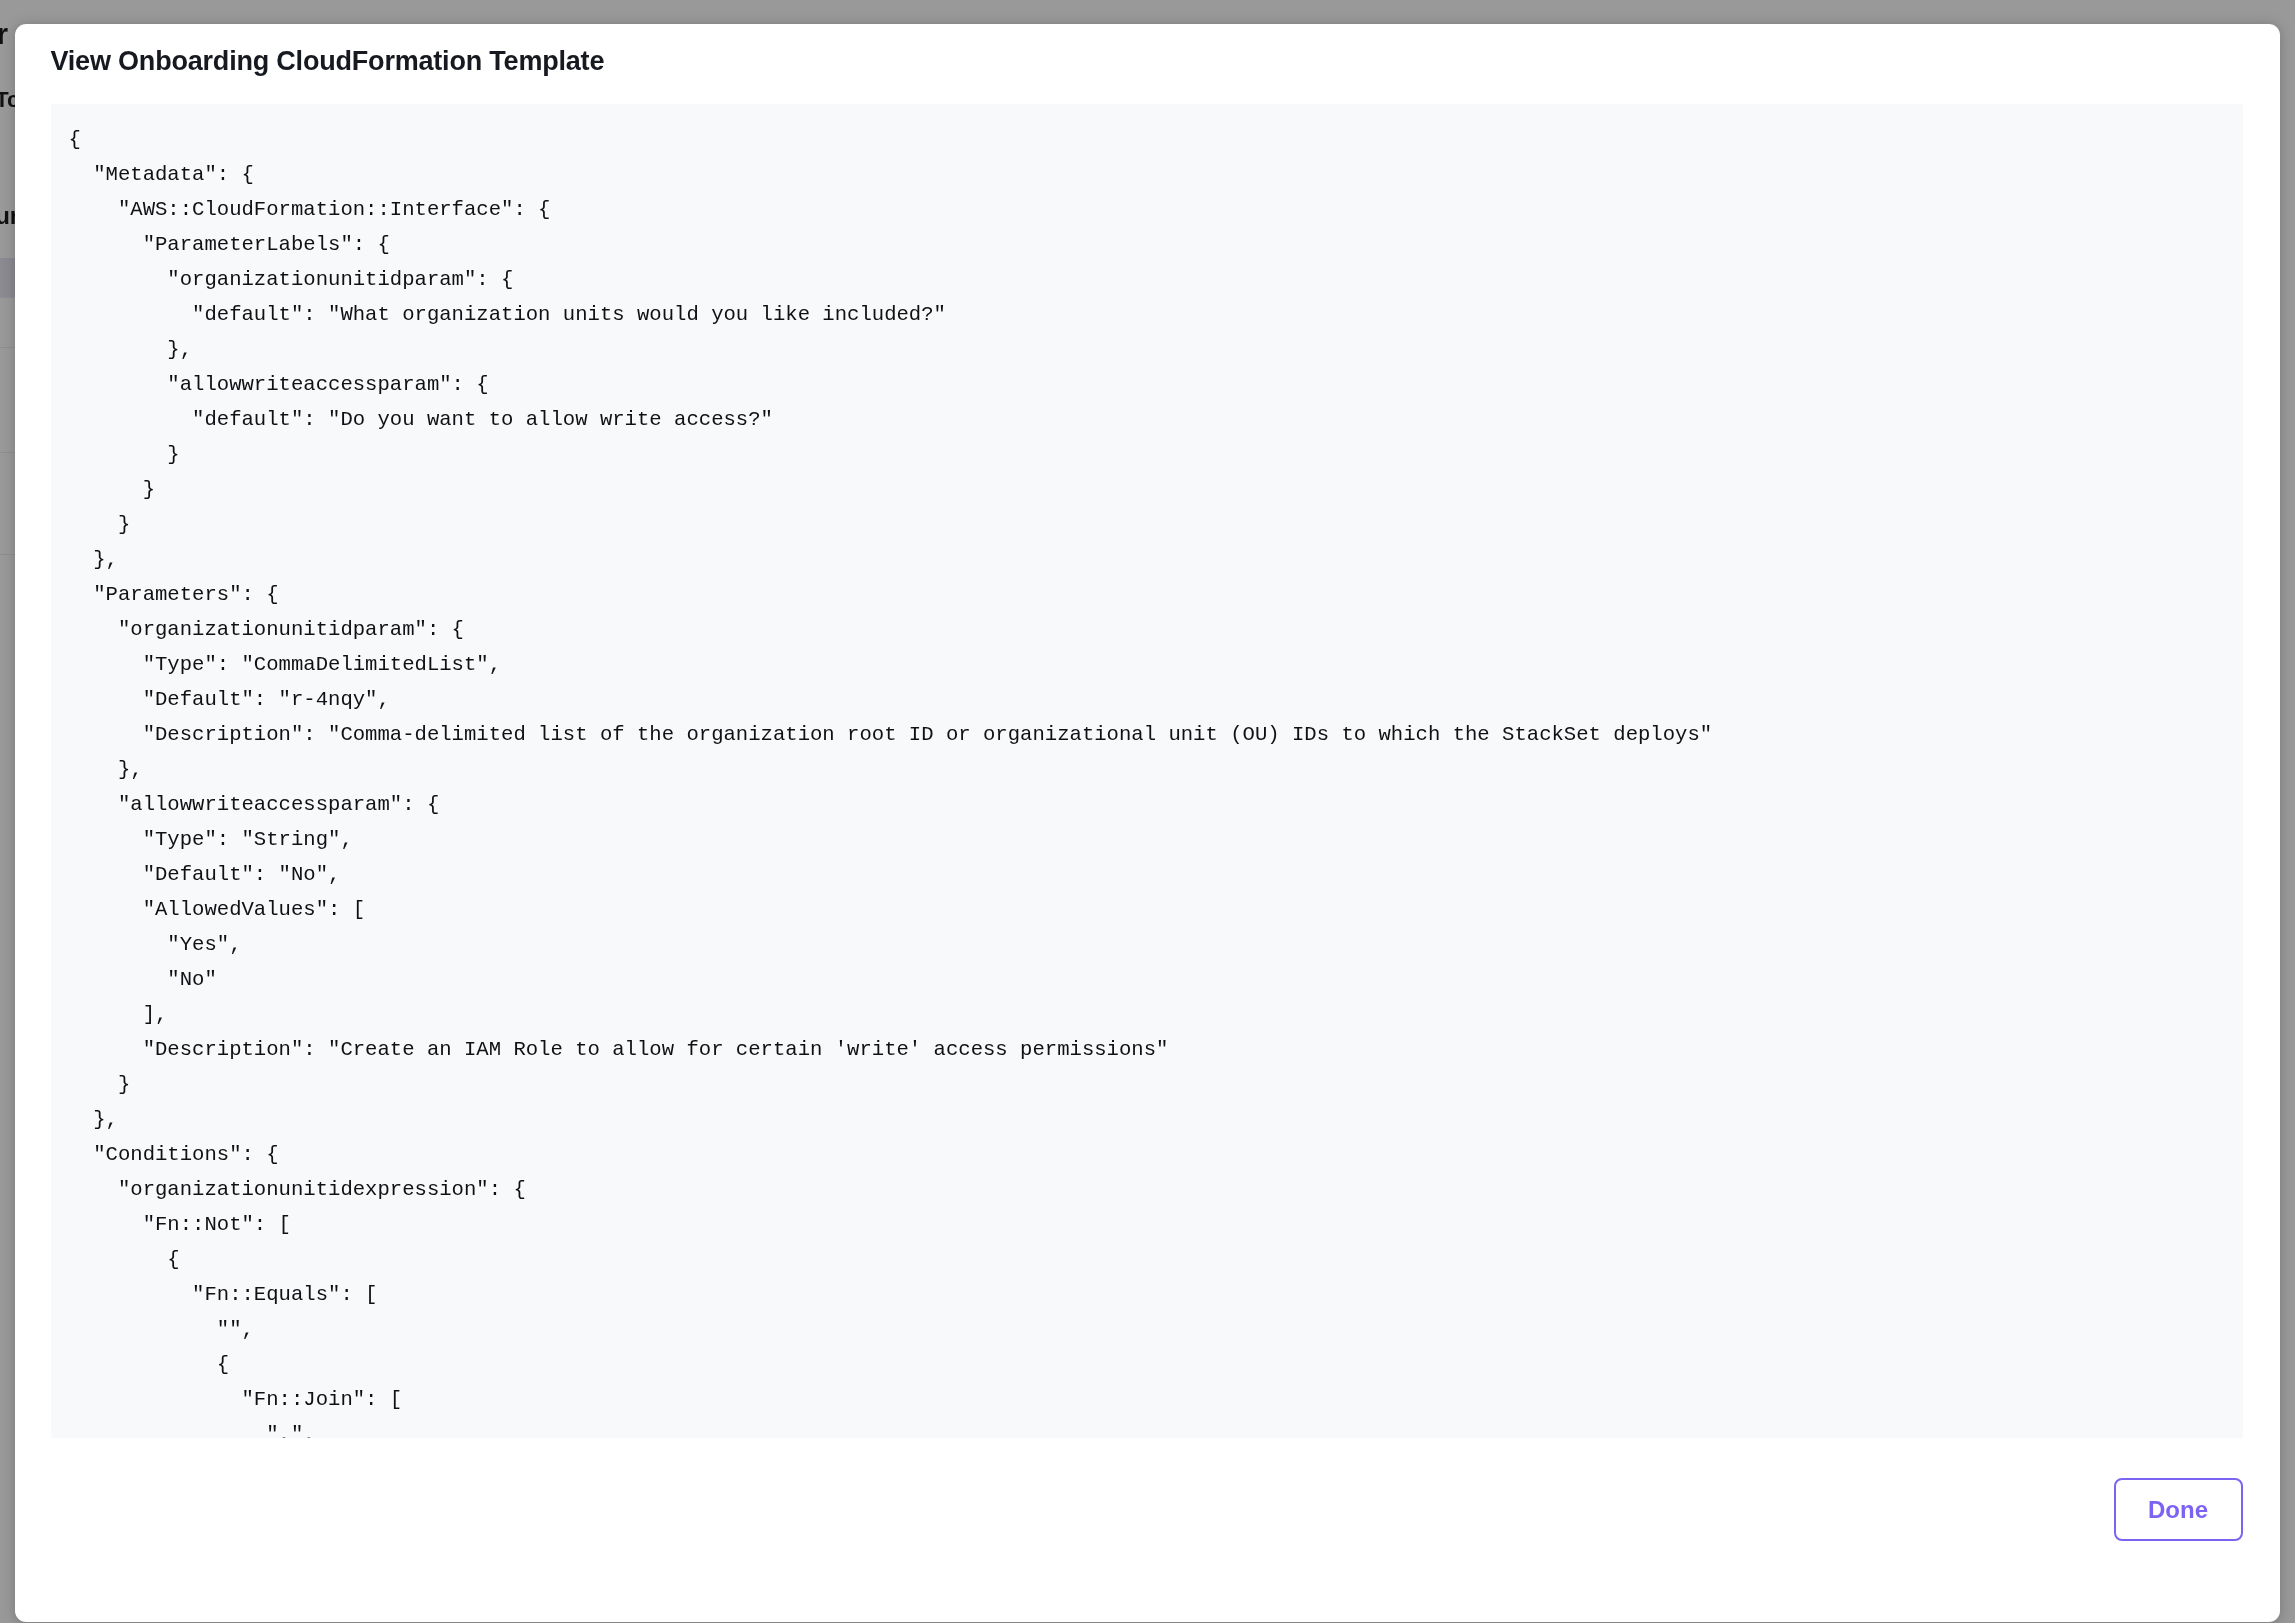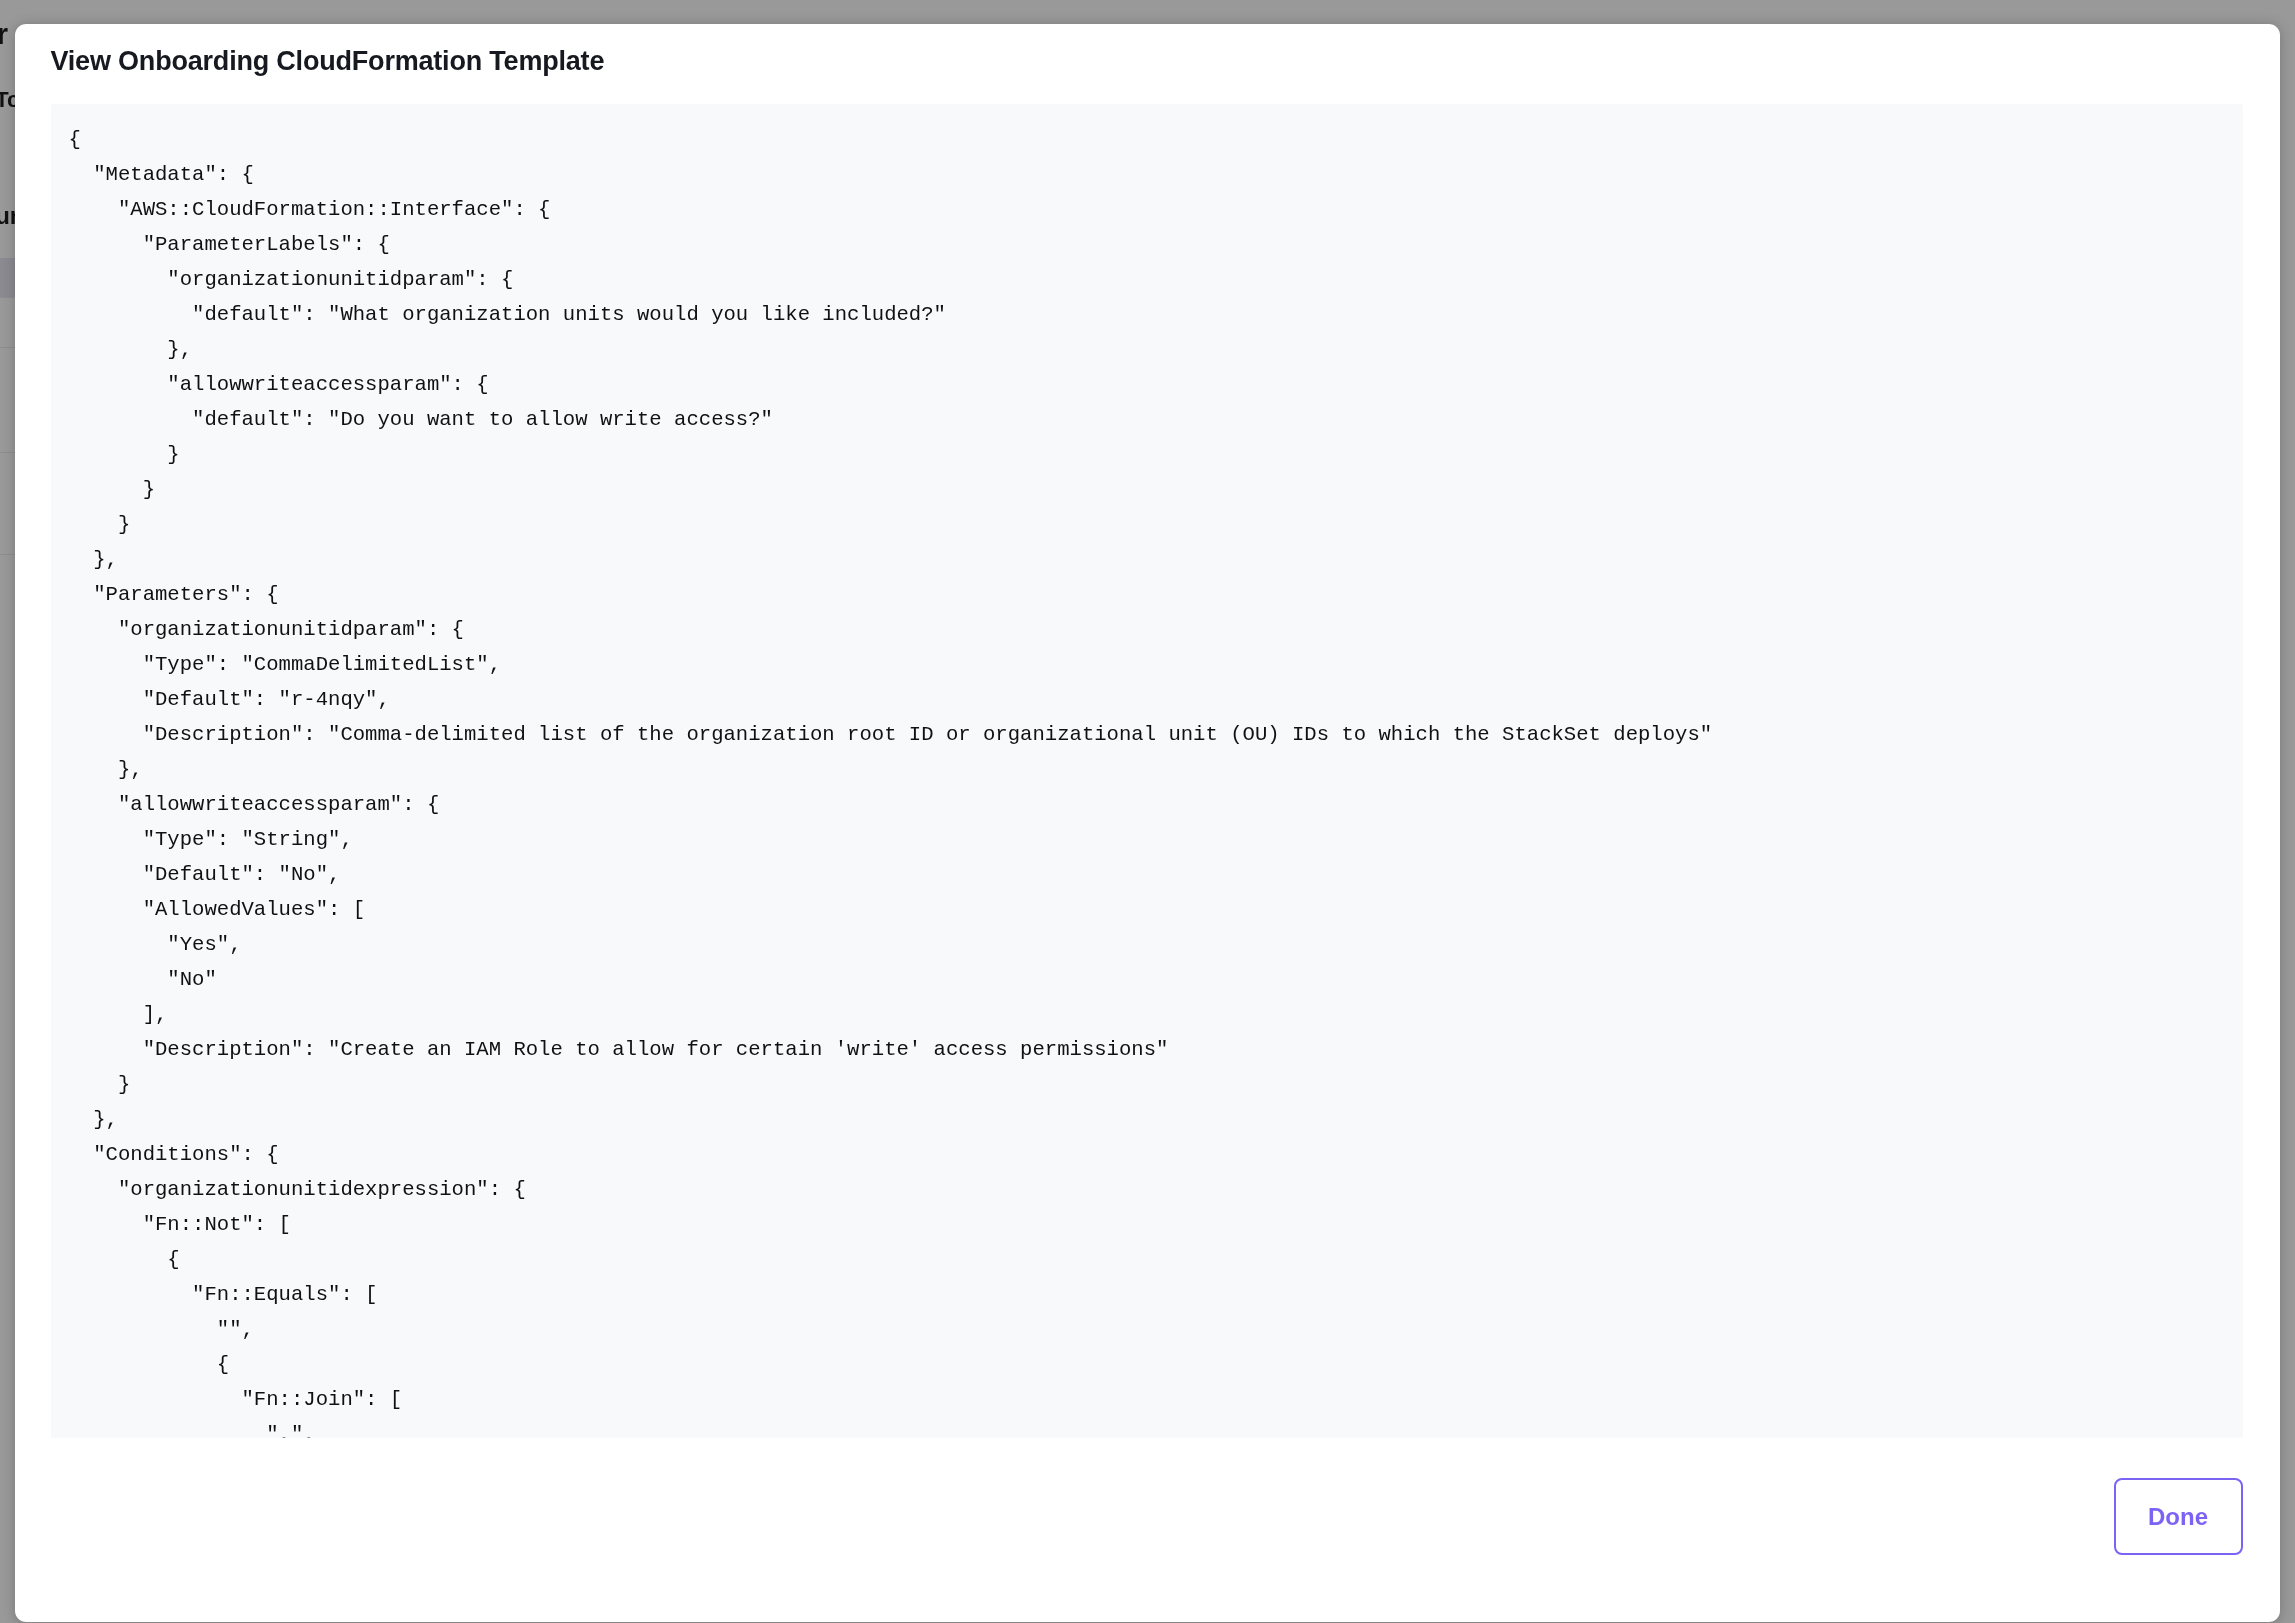--- a/index.html
+++ b/index.html
@@ -107,21 +107,21 @@
   .modal-footer {
     flex: 1;
     position: relative;
   }
 
   .done-button {
     position: absolute;
     right: 37px;
     top: 40px;
     width: 129px;
-    height: 77px;
+    height: 63px;
     background: #ffffff;
     border: 2.4px solid #7d63f4;
     border-radius: 8px;
     color: #7d63f4;
     font-family: "Liberation Sans", sans-serif;
     font-weight: bold;
     font-size: 24px;
     cursor: pointer;
     display: flex;
     align-items: center;

